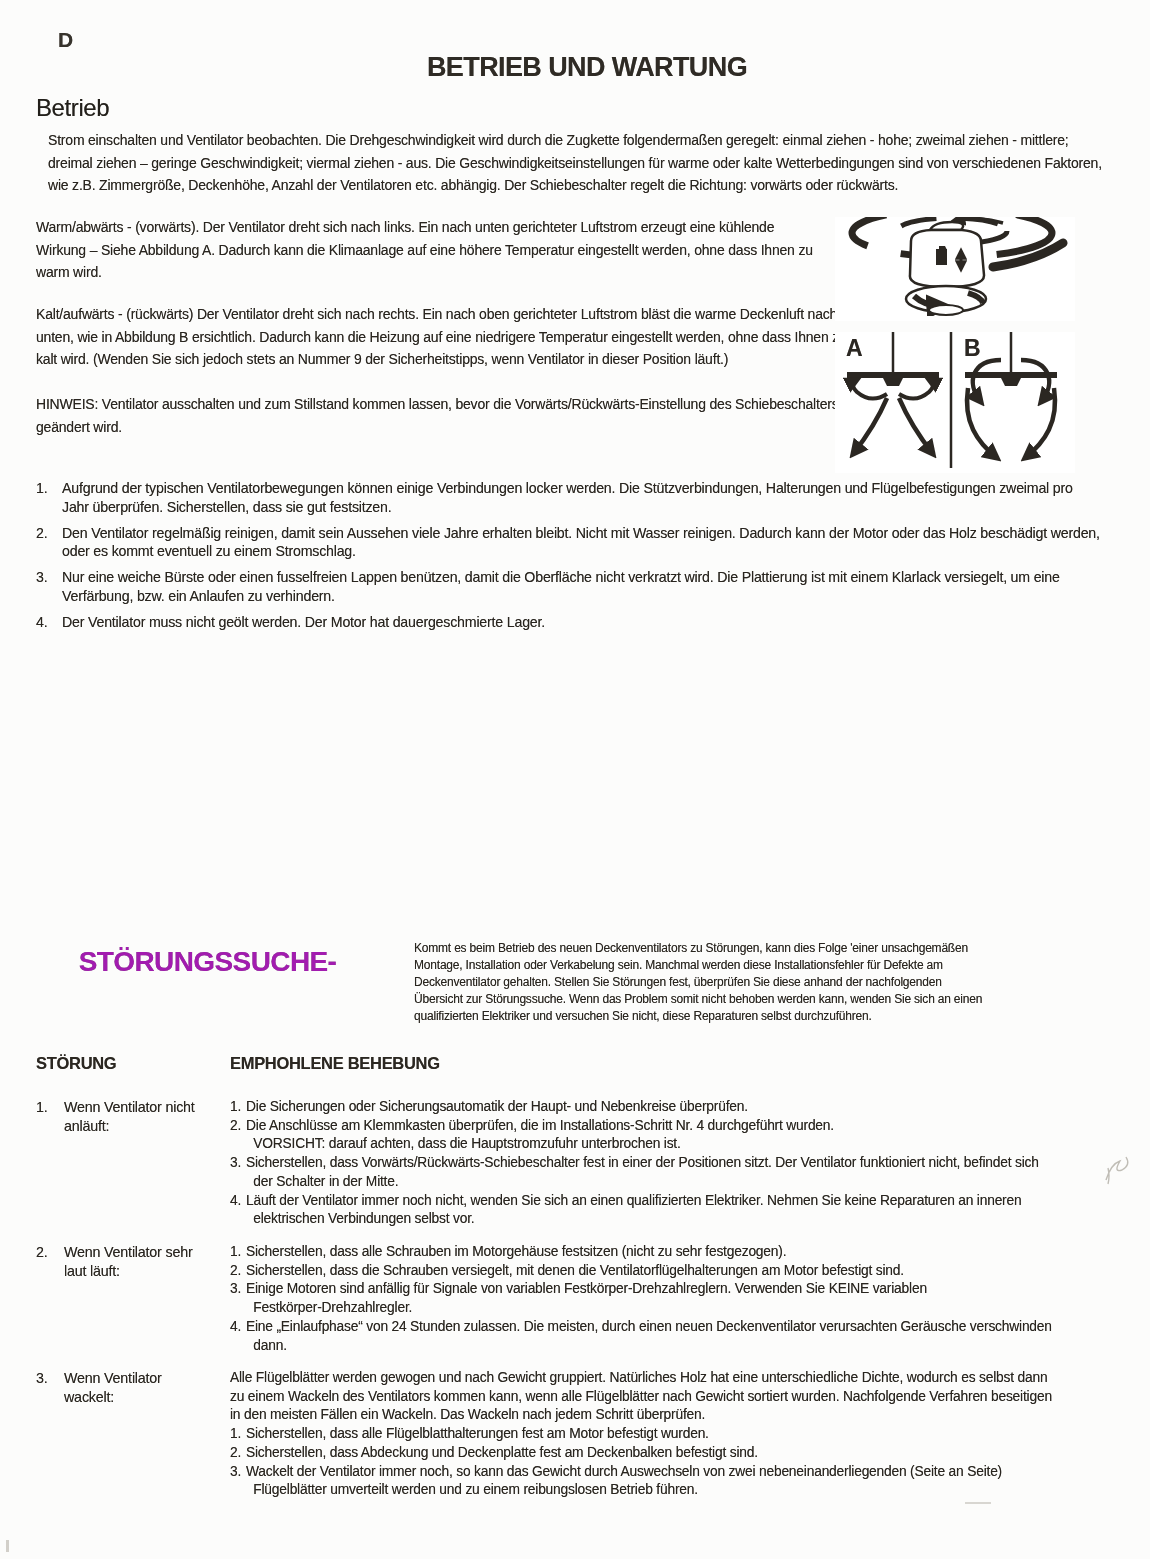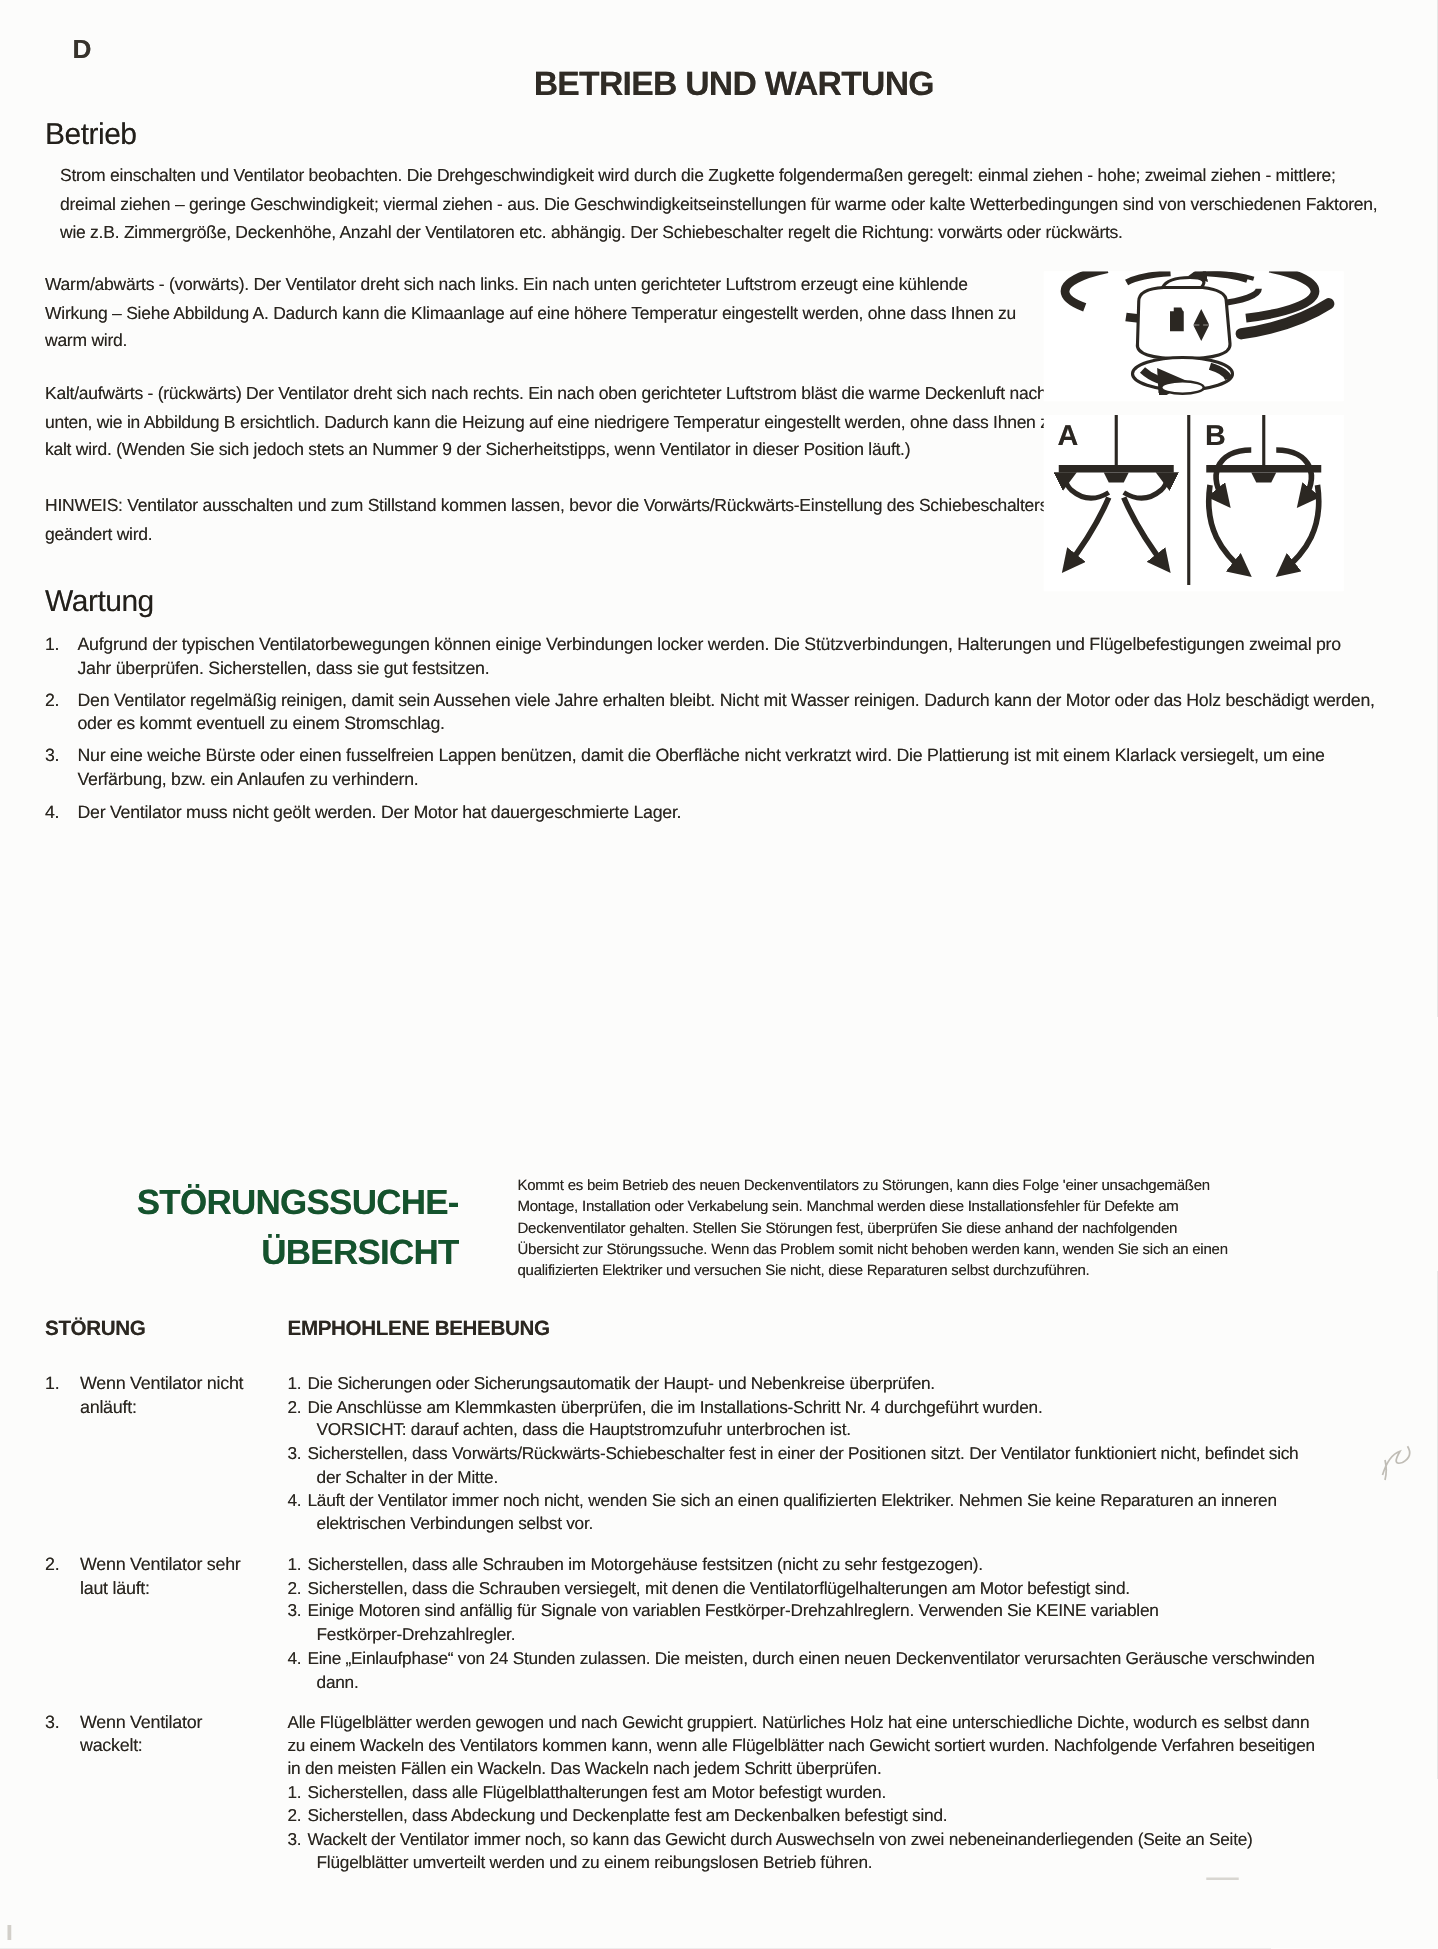--- a/index.html
+++ b/index.html
@@ -34,22 +34,22 @@
   .ab-label { position:absolute; top:3px; font-size:23px; font-weight:700; color:#2b2722; }
   .ab-label-a { left:11px; }
   .ab-label-b { left:129px; }
 
   .wartung-sec { position:absolute; left:36px; top:468px; width:1100px; }
   .w-list { margin:11px 0 0; display:flex; flex-direction:column; gap:7px; }
   .w-item { display:flex; font-size:14.2px; line-height:18.8px; }
   .w-num  { width:26px; flex:none; }
   .w-text { flex:1; }
 
-  .ts-heading { position:absolute; left:72px; top:942px; width:295px; text-align:right;
-                font-size:28px; font-weight:700; line-height:40px; letter-spacing:-.6px; color:#14532d; }
+  .ts-heading { position:absolute; left:60px; top:942px; width:295px; text-align:center;
+                font-size:28px; font-weight:700; line-height:40px; letter-spacing:-.6px; color:#a21caf; }
   .ts-intro { position:absolute; left:414px; top:940px; width:700px; margin:0;
               font-size:12px; line-height:16.9px; }
 
   .col-head { position:absolute; top:1054px; font-size:16.5px; font-weight:700; letter-spacing:-.3px; color:#2b2721; }
   .col-problem-head { left:36px; }
   .col-remedy-head  { left:230px; }
 
   .t-row { position:absolute; left:0; width:1150px; }
   .t-row-0 { top:1098px; } .t-row-1 { top:1243px; } .t-row-2 { top:1369px; }
   .t-problem { position:absolute; left:36px; top:0; width:185px; display:flex;
@@ -134,21 +134,20 @@
       <path d="M 166,28 C 138,28 130,50 146,70" fill="none" stroke="#2b2722" stroke-width="4.5" marker-end="url(#arr)"></path>
       <path d="M 133,56 C 128,90 142,110 162,126" fill="none" stroke="#2b2722" stroke-width="4.5" marker-end="url(#arr)"></path>
       <path d="M 186,28 C 214,28 222,50 206,70" fill="none" stroke="#2b2722" stroke-width="4.5" marker-end="url(#arr)"></path>
       <path d="M 219,56 C 224,90 210,110 190,126" fill="none" stroke="#2b2722" stroke-width="4.5" marker-end="url(#arr)"></path>
     </svg>
     <div class="ab-label ab-label-a">A</div>
     <div class="ab-label ab-label-b">B</div>
   </figure>
 
   <section class="wartung-sec">
-    <h2 class="sec-h">Wartung</h2>
     <div class="w-list" id="wartung-list">
         <div class="w-item">
           <span class="w-num">1.</span>
           <div class="w-text pre">Aufgrund der typischen Ventilatorbewegungen können einige Verbindungen locker werden. Die Stützverbindungen, Halterungen und Flügelbefestigungen zweimal pro
 Jahr überprüfen. Sicherstellen, dass sie gut festsitzen.</div>
         </div>
         <div class="w-item">
           <span class="w-num">2.</span>
           <div class="w-text pre">Den Ventilator regelmäßig reinigen, damit sein Aussehen viele Jahre erhalten bleibt. Nicht mit Wasser reinigen. Dadurch kann der Motor oder das Holz beschädigt werden,
 oder es kommt eventuell zu einem Stromschlag.</div>
@@ -160,21 +159,20 @@
         </div>
         <div class="w-item">
           <span class="w-num">4.</span>
           <div class="w-text pre">Der Ventilator muss nicht geölt werden. Der Motor hat dauergeschmierte Lager.</div>
         </div>
       </div>
   </section>
 
   <div class="ts-heading">
     <div>STÖRUNGSSUCHE-</div>
-    <div>ÜBERSICHT</div>
   </div>
   <p class="ts-intro pre">Kommt es beim Betrieb des neuen Deckenventilators zu Störungen, kann dies Folge 'einer unsachgemäßen
 Montage, Installation oder Verkabelung sein. Manchmal werden diese Installationsfehler für Defekte am
 Deckenventilator gehalten. Stellen Sie Störungen fest, überprüfen Sie diese anhand der nachfolgenden
 Übersicht zur Störungssuche. Wenn das Problem somit nicht behoben werden kann, wenden Sie sich an einen
 qualifizierten Elektriker und versuchen Sie nicht, diese Reparaturen selbst durchzuführen.</p>
 
   <div class="col-head col-problem-head">STÖRUNG</div>
   <div class="col-head col-remedy-head">EMPHOHLENE BEHEBUNG</div>
 

